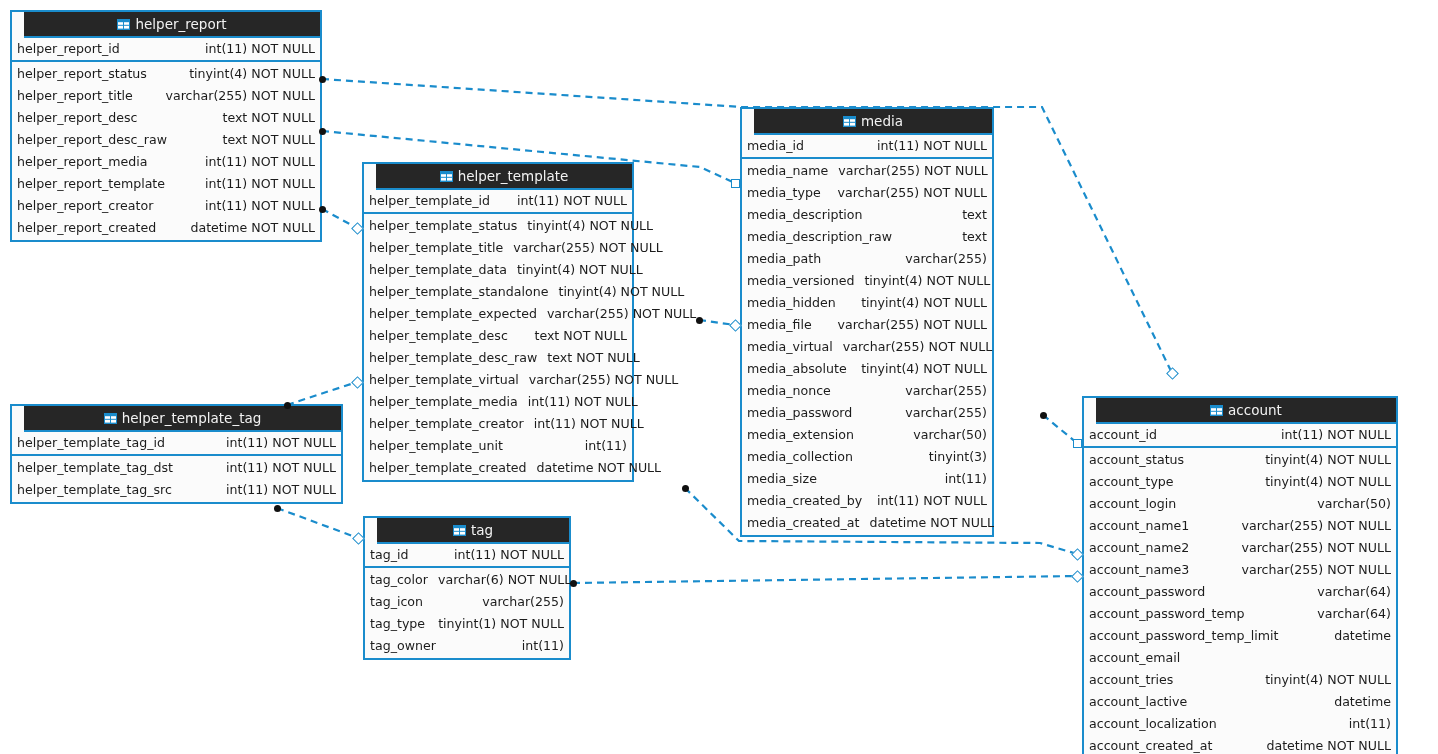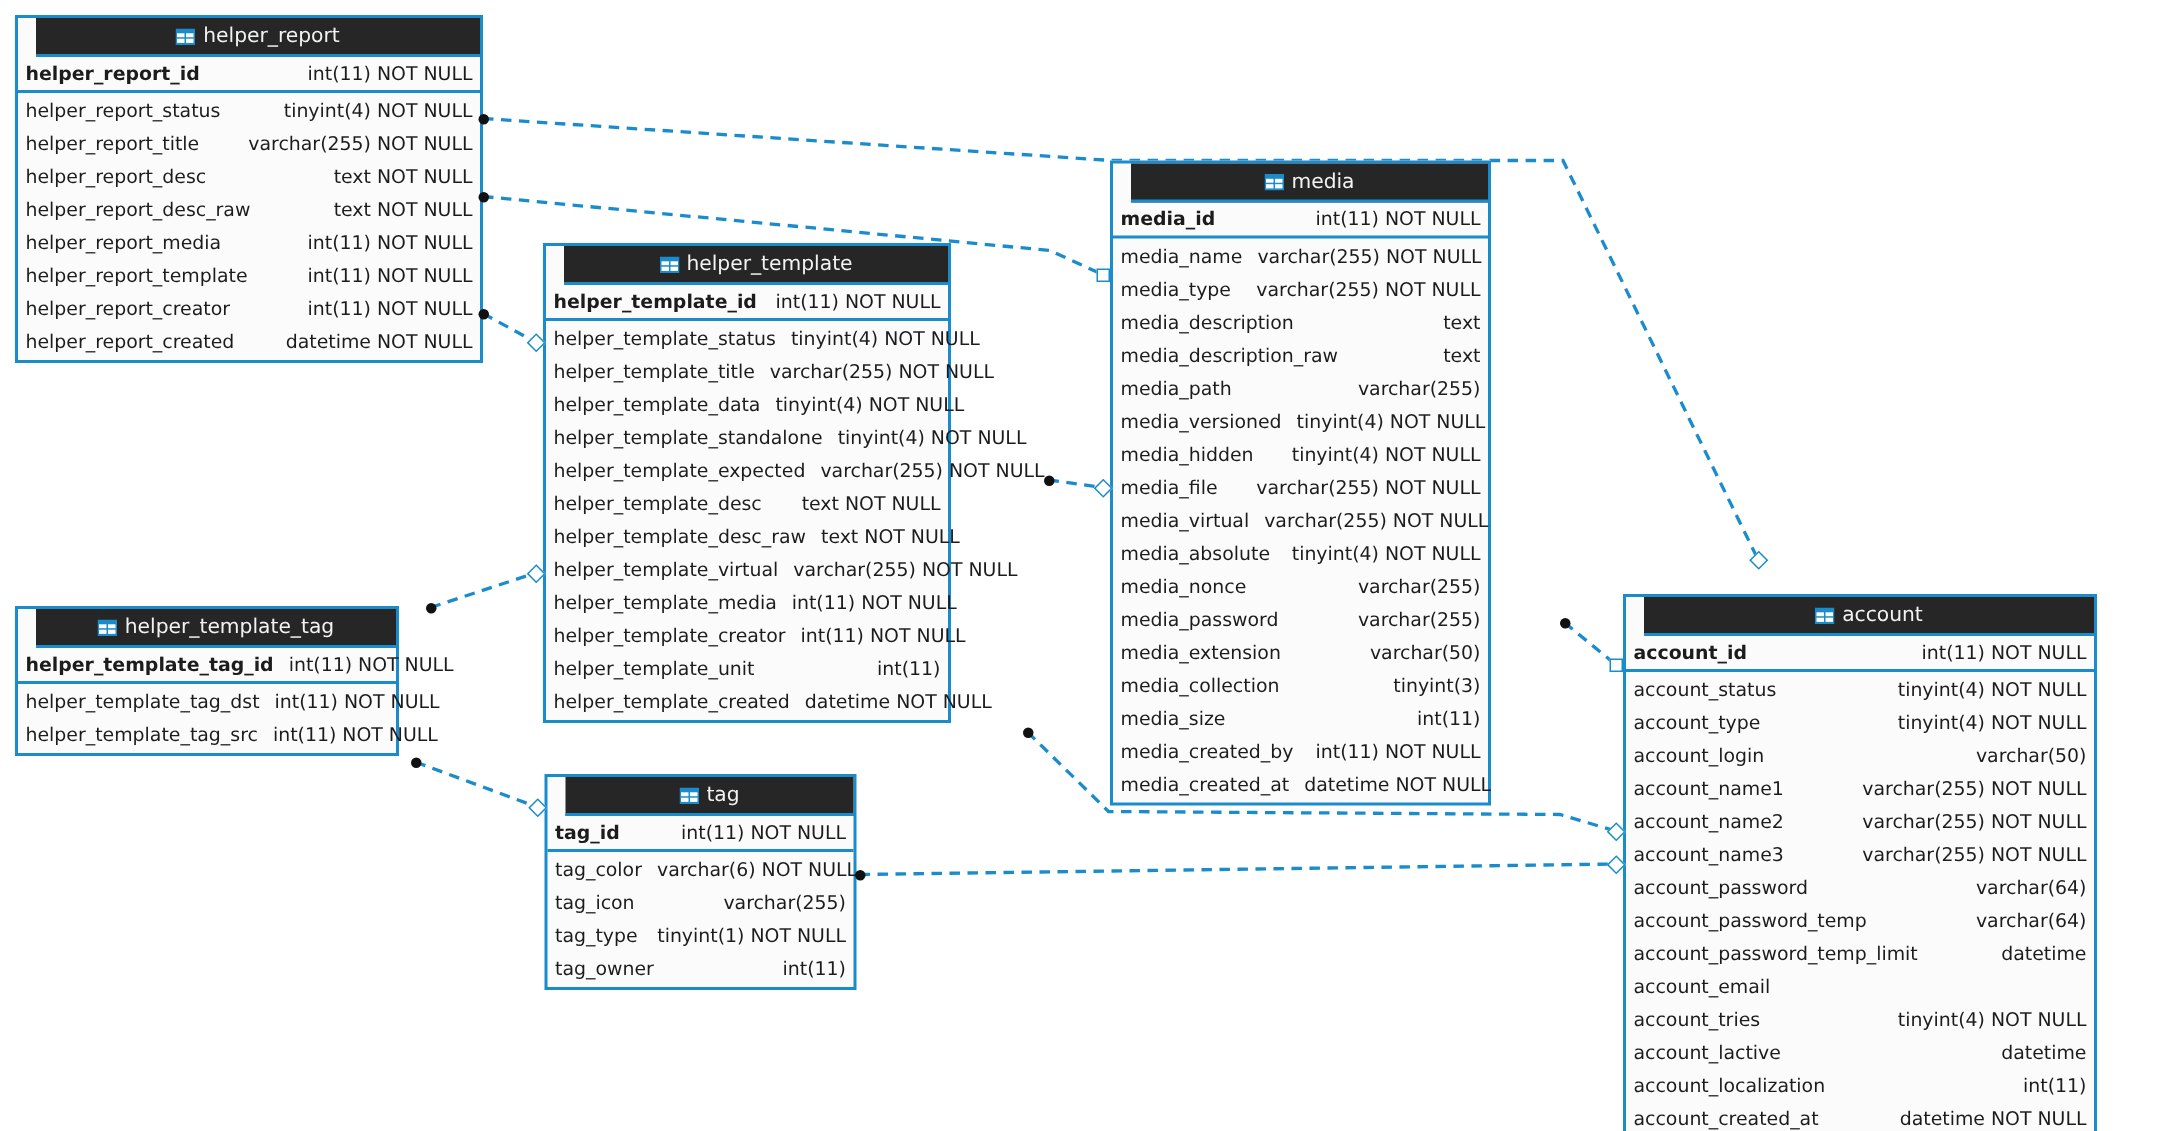--- a/index.html
+++ b/index.html
@@ -80,21 +80,21 @@
   }
   .row .col-name {
     flex: 0 0 auto;
     text-align: left;
   }
   .row .col-type {
     flex: 1 1 auto;
     text-align: right;
     padding-left: 10px;
   }
-  .row.pk .col-name { font-weight: bold; }
+  .row.pk .col-name { font-weight: normal; }
   .body-rows { padding: 1px 0 1px 0; }
 
   
   .ep {
     position: absolute;
     z-index: 3;
     pointer-events: none;
   }
   .ep-dot {
     width: 7px; height: 7px;
@@ -420,21 +420,21 @@
         <div class="row">
           <span class="col-name">account_localization</span>
           <span class="col-type">int(11)</span>
         </div>
         <div class="row">
           <span class="col-name">account_created_at</span>
           <span class="col-type">datetime NOT NULL</span>
         </div>
       </div>
     </div>
-    <div class="entity" style="left: 10px; top: 404px; width: 256px;">
+    <div class="entity" style="left: 10px; top: 404px; width: 333px;">
       <div class="entity-header">
         <span class="table-icon">
           <svg width="13" height="11" viewBox="0 0 13 11">
             <rect x="0" y="0" width="13" height="11" fill="#1a8ccc"></rect>
             <rect x="1" y="3.2" width="5" height="2.6" fill="#ffffff"></rect>
             <rect x="7" y="3.2" width="5" height="2.6" fill="#ffffff"></rect>
             <rect x="1" y="6.8" width="5" height="2.8" fill="#ffffff"></rect>
             <rect x="7" y="6.8" width="5" height="2.8" fill="#ffffff"></rect>
           </svg>
         </span>

